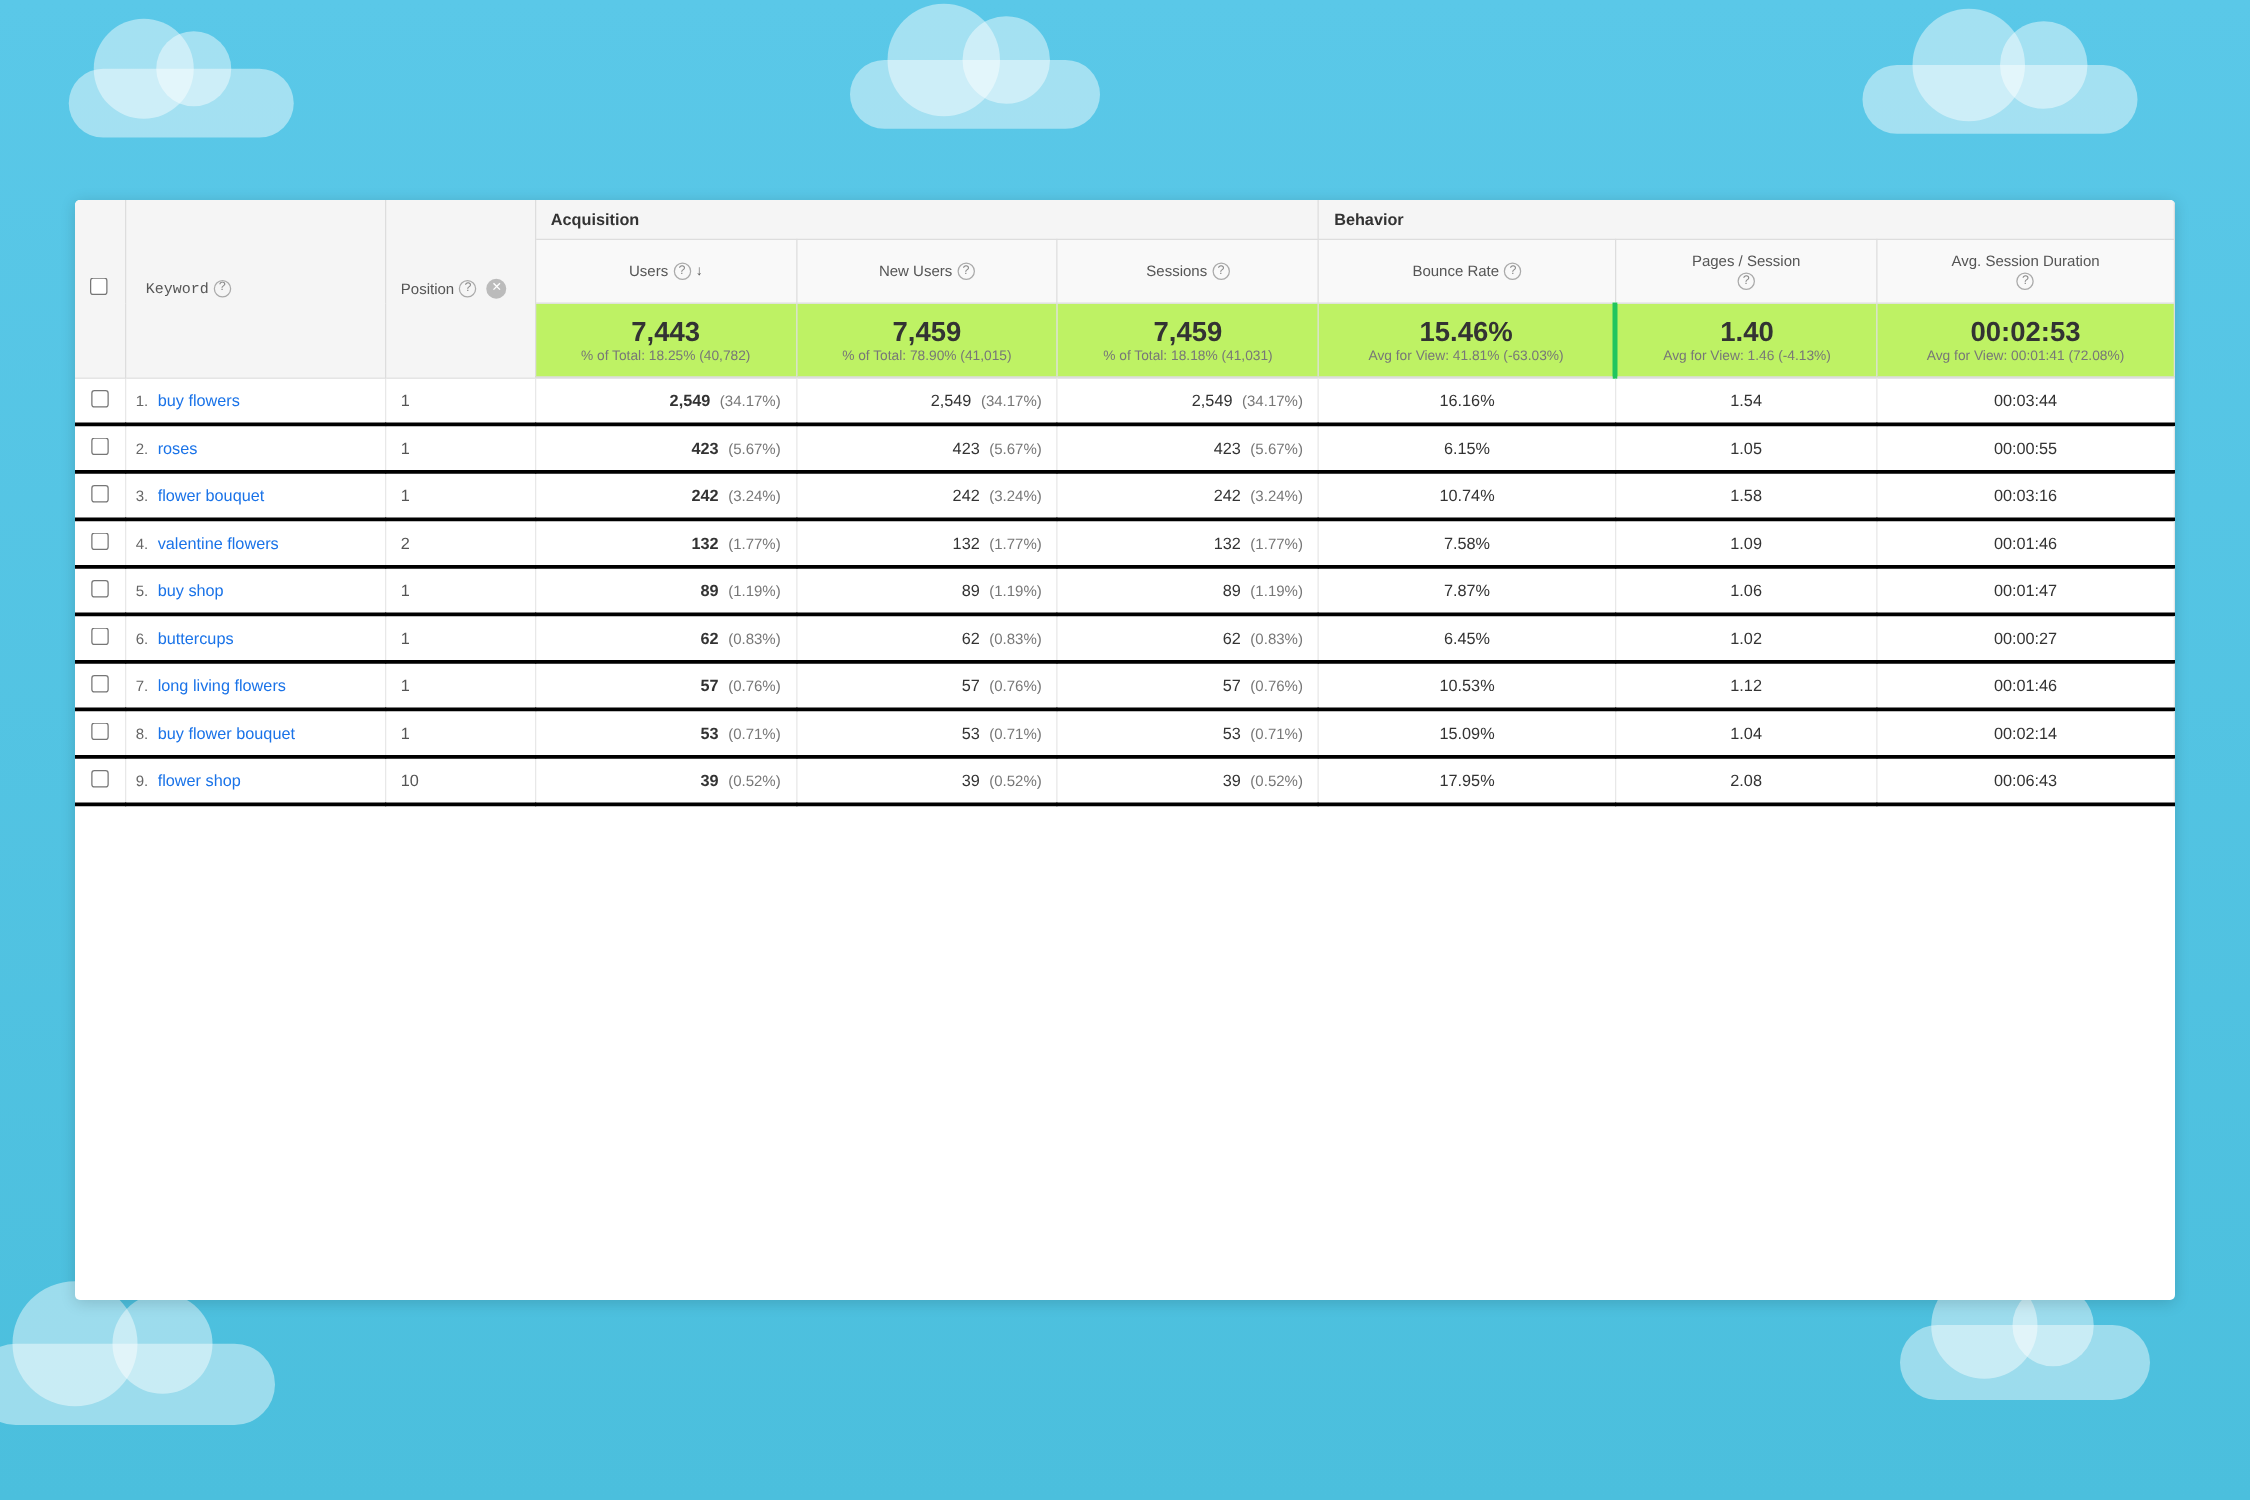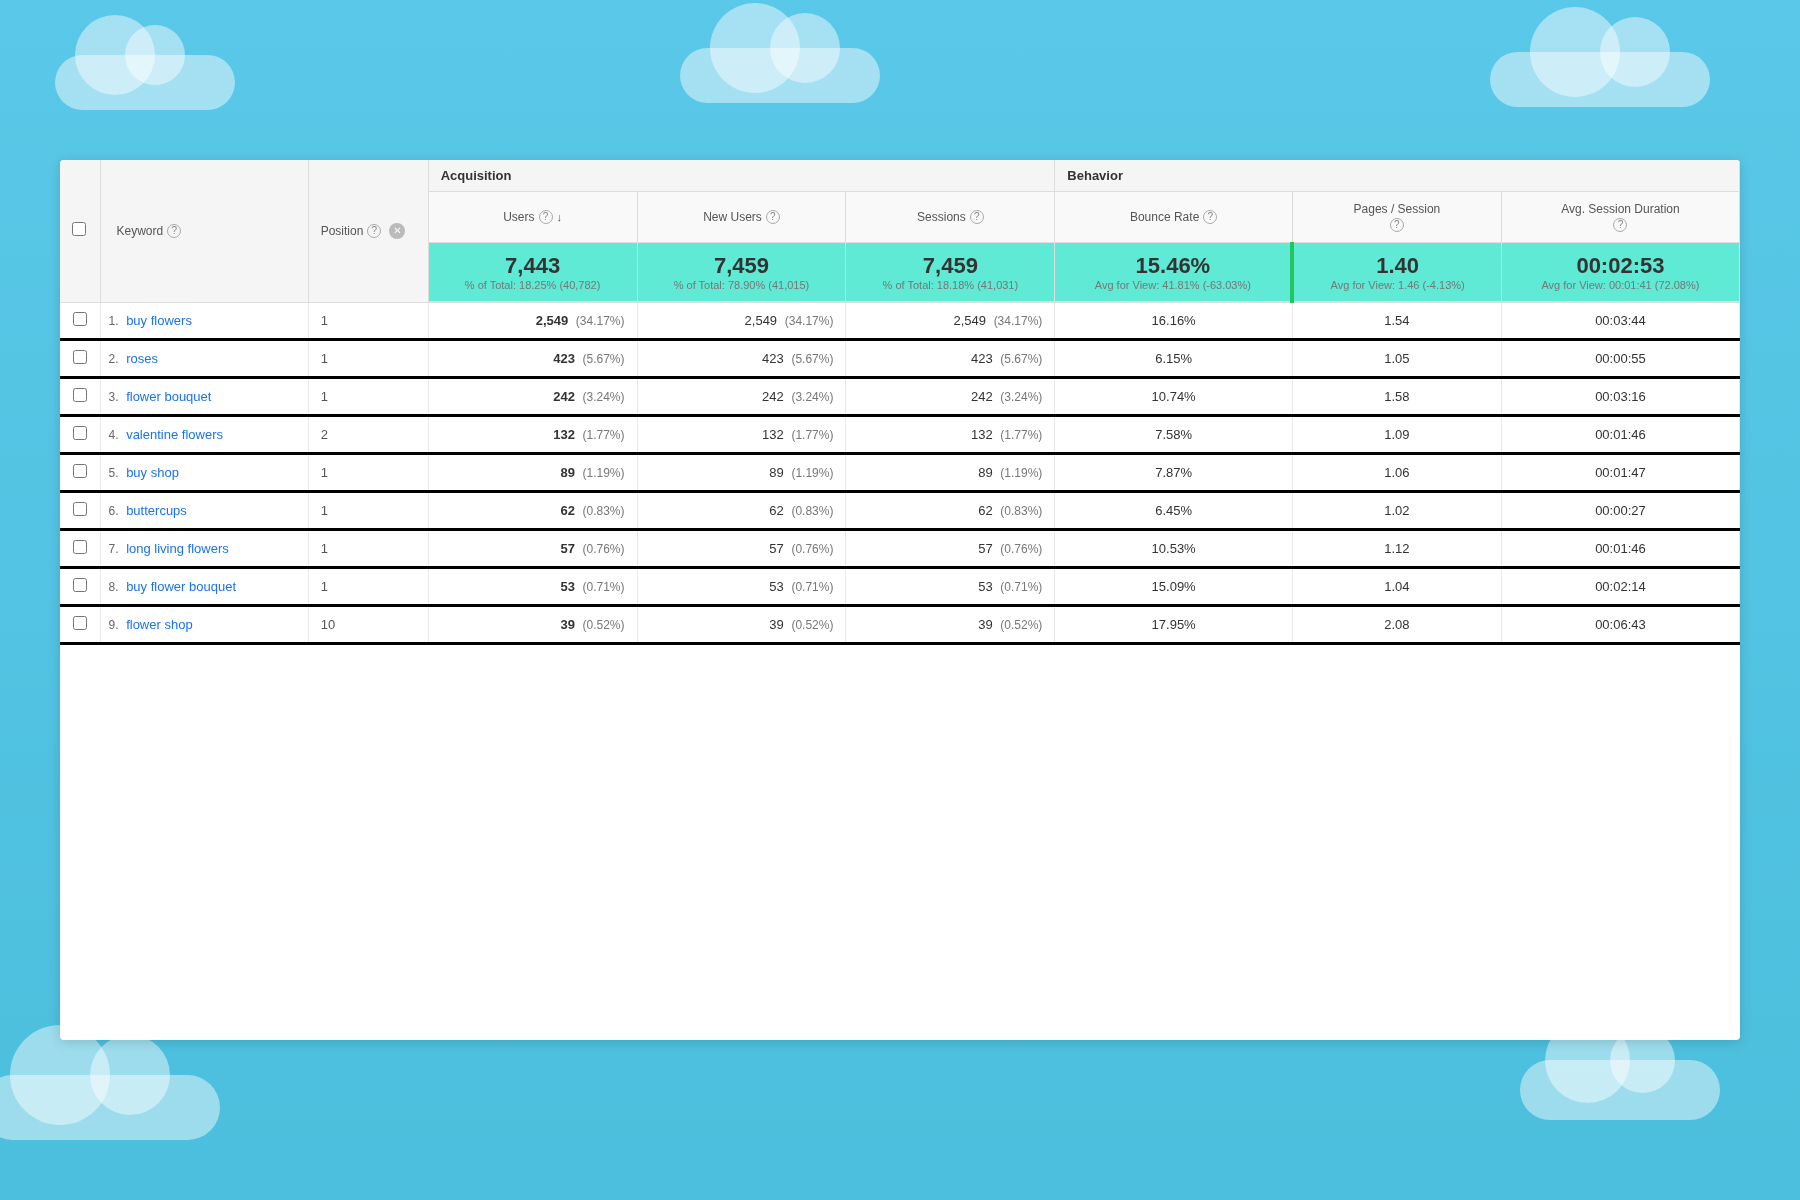--- a/index.html
+++ b/index.html
@@ -88,21 +88,21 @@
       border-bottom: 1px solid #ddd;
       border-right: 1px solid #ddd;
       padding: 10px 12px;
       font-weight: normal;
       font-size: 12px;
       color: #555;
       text-align: center;
     }
 
     thead tr:nth-child(3) td {
-      background: #5eead4;
+      background: #bef264;
       border-bottom: 2px solid #ddd;
       border-right: 1px solid #ddd;
       padding: 10px 12px;
       font-size: 12px;
       color: #555;
       text-align: center;
     }
 
     
     .totals-row td {
@@ -249,20 +249,21 @@
     }
 
     input[type="checkbox"] {
       width: 14px;
       height: 14px;
     }
 
     .th-keyword {
       text-align: left;
       padding-left: 16px;
+      font-family: Liberation Mono, monospace;
     }
 
     .th-position {
       text-align: left;
     }
 
     .header-top th {
       text-align: left;
     }
 

